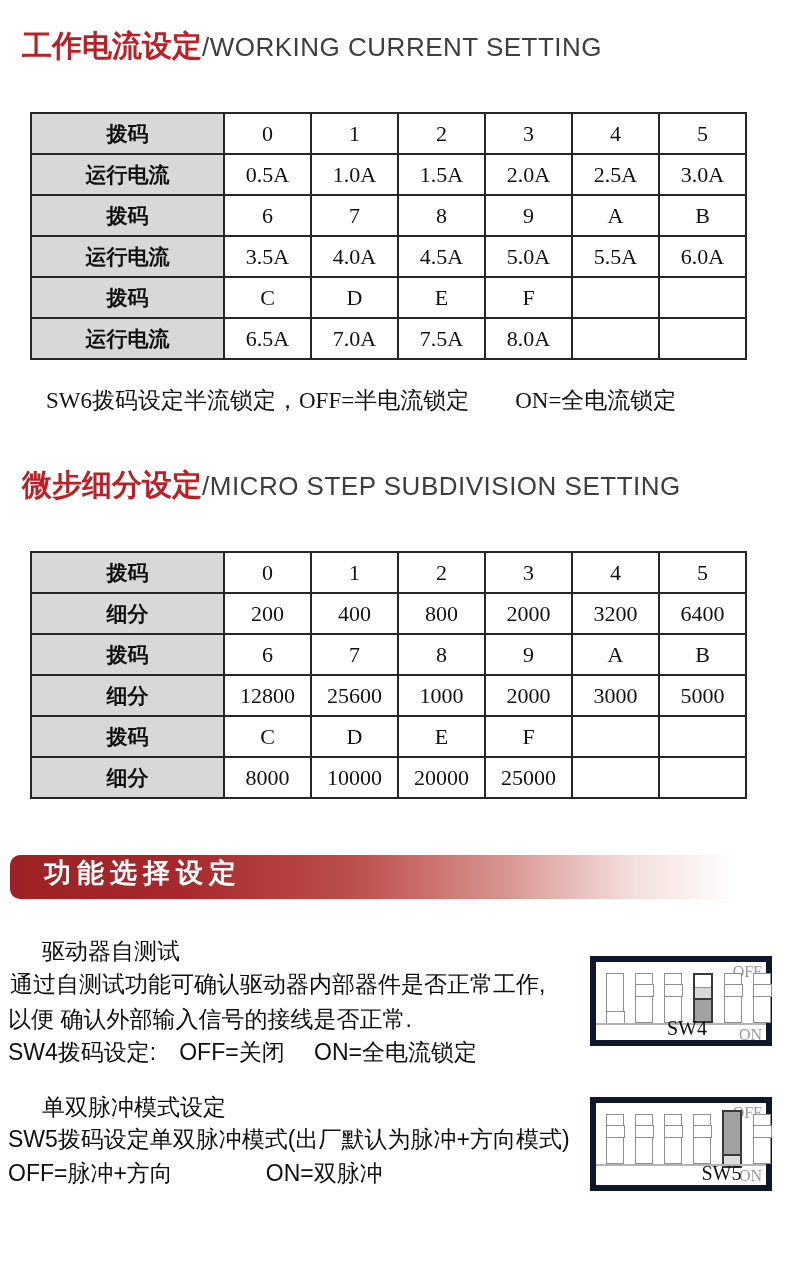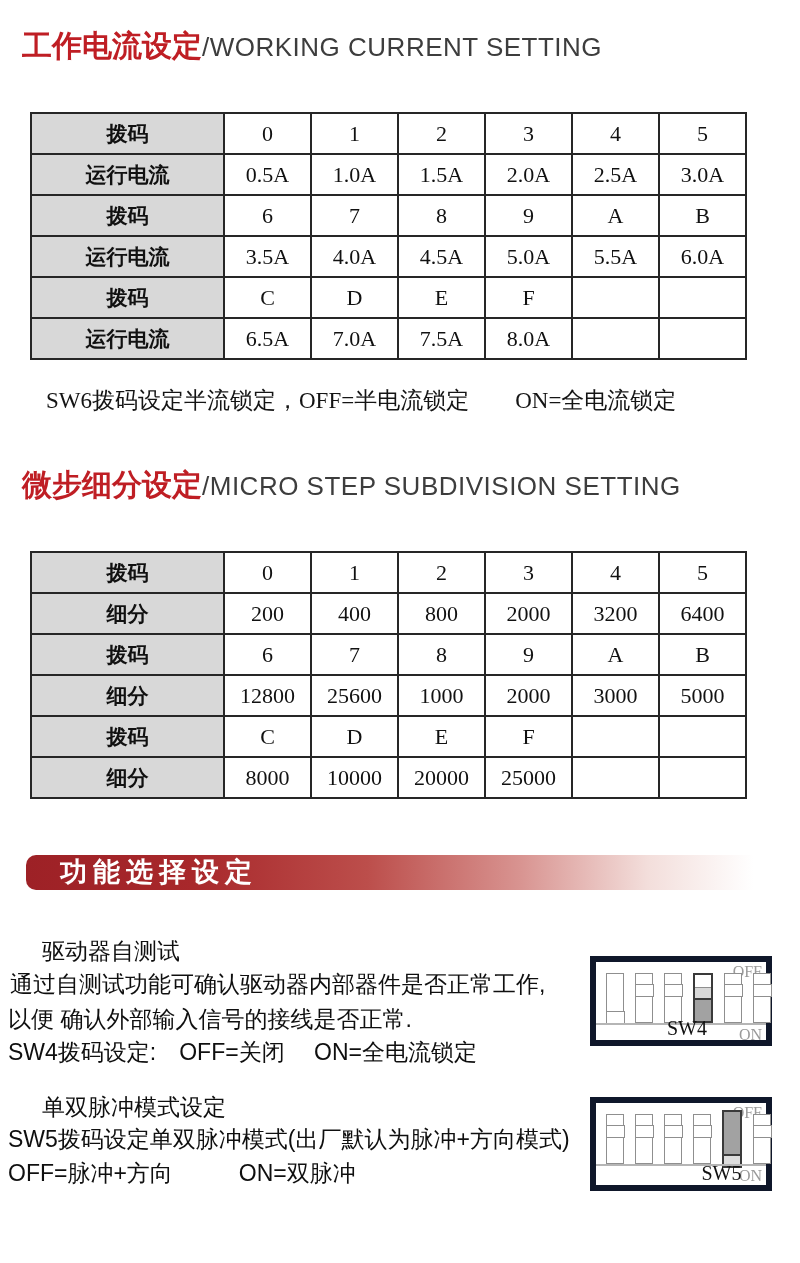--- a/index.html
+++ b/index.html
@@ -19,35 +19,35 @@
   #tbl-current{top:112px;}
   #tbl-micro{top:551px;}
   .data th,.data td{border:2px solid #262626;height:39px;text-align:center;vertical-align:middle;padding:0;overflow:hidden;}
   .data th{background:#d8d8d8;width:191px;font-size:21px;font-weight:bold;color:#111;font-family:"Liberation Sans",sans-serif;}
   .data td{font-family:"Liberation Serif",serif;font-size:22px;color:#111;}
 
   .note{position:absolute;left:46px;top:385px;font-family:"Liberation Serif",serif;
         font-size:23px;color:#141414;white-space:pre-wrap;}
 
   
-  .banner{position:absolute;left:10px;top:855px;width:758px;height:35px;
-    border-radius:10px 4px 4px 10px;display:flex;align-items:flex-end;
-    background:linear-gradient(90deg,#9d2126 0%,#a8282b 22%,#bc4e4b 45%,#d89390 65%,#f3dedb 82%,#ffffff 96%);margin-left:16px;}
+  .banner{position:absolute;left:10px;top:855px;width:758px;height:44px;
+    border-radius:10px 4px 4px 10px;display:flex;align-items:flex-start;
+    background:linear-gradient(90deg,#9d2126 0%,#a8282b 22%,#bc4e4b 45%,#d89390 65%,#f3dedb 82%,#ffffff 96%);}
   .banner span{color:#ffffff;font-size:27px;font-weight:bold;letter-spacing:6px;padding-left:34px;white-space:nowrap;}
 
   
   .fs-heading{position:absolute;left:42px;font-size:23px;color:#0f0f0f;white-space:nowrap;}
   .fs-body{position:absolute;left:8px;font-size:23px;color:#0f0f0f;white-space:pre-wrap;}
   #st-heading{top:936px;}
   #st-line1{top:969px;left:10px;}
   #st-line2{top:1004px;}
   #st-line3{top:1037px;}
   #pm-heading{top:1092px;}
   #pm-line1{top:1124px;}
-  #pm-line2{top:1158px;display:flex;gap:66px;justify-content:center;}
+  #pm-line2{top:1158px;display:flex;gap:93px;justify-content:center;}
 
   
   .dip-box{position:absolute;width:182px;height:90px;border:6px solid #0f172a;background:#fff;box-sizing:border-box;}
   #dip-sw4{left:590px;top:956px;}
   #dip-sw5{left:590px;top:1097px;height:94px;}
   .dip-off,.dip-on{position:absolute;right:4px;font-family:"Liberation Serif",serif;font-size:16px;color:#9a9a9a;line-height:1;}
   .dip-off{top:2px;}
   .dip-line{position:absolute;left:0;right:0;top:61px;border-top:2px solid #b5b5b5;}
   .dip-on{top:65px;}
   .dip-label{position:absolute;bottom:1px;left:0;right:0;text-align:center;

